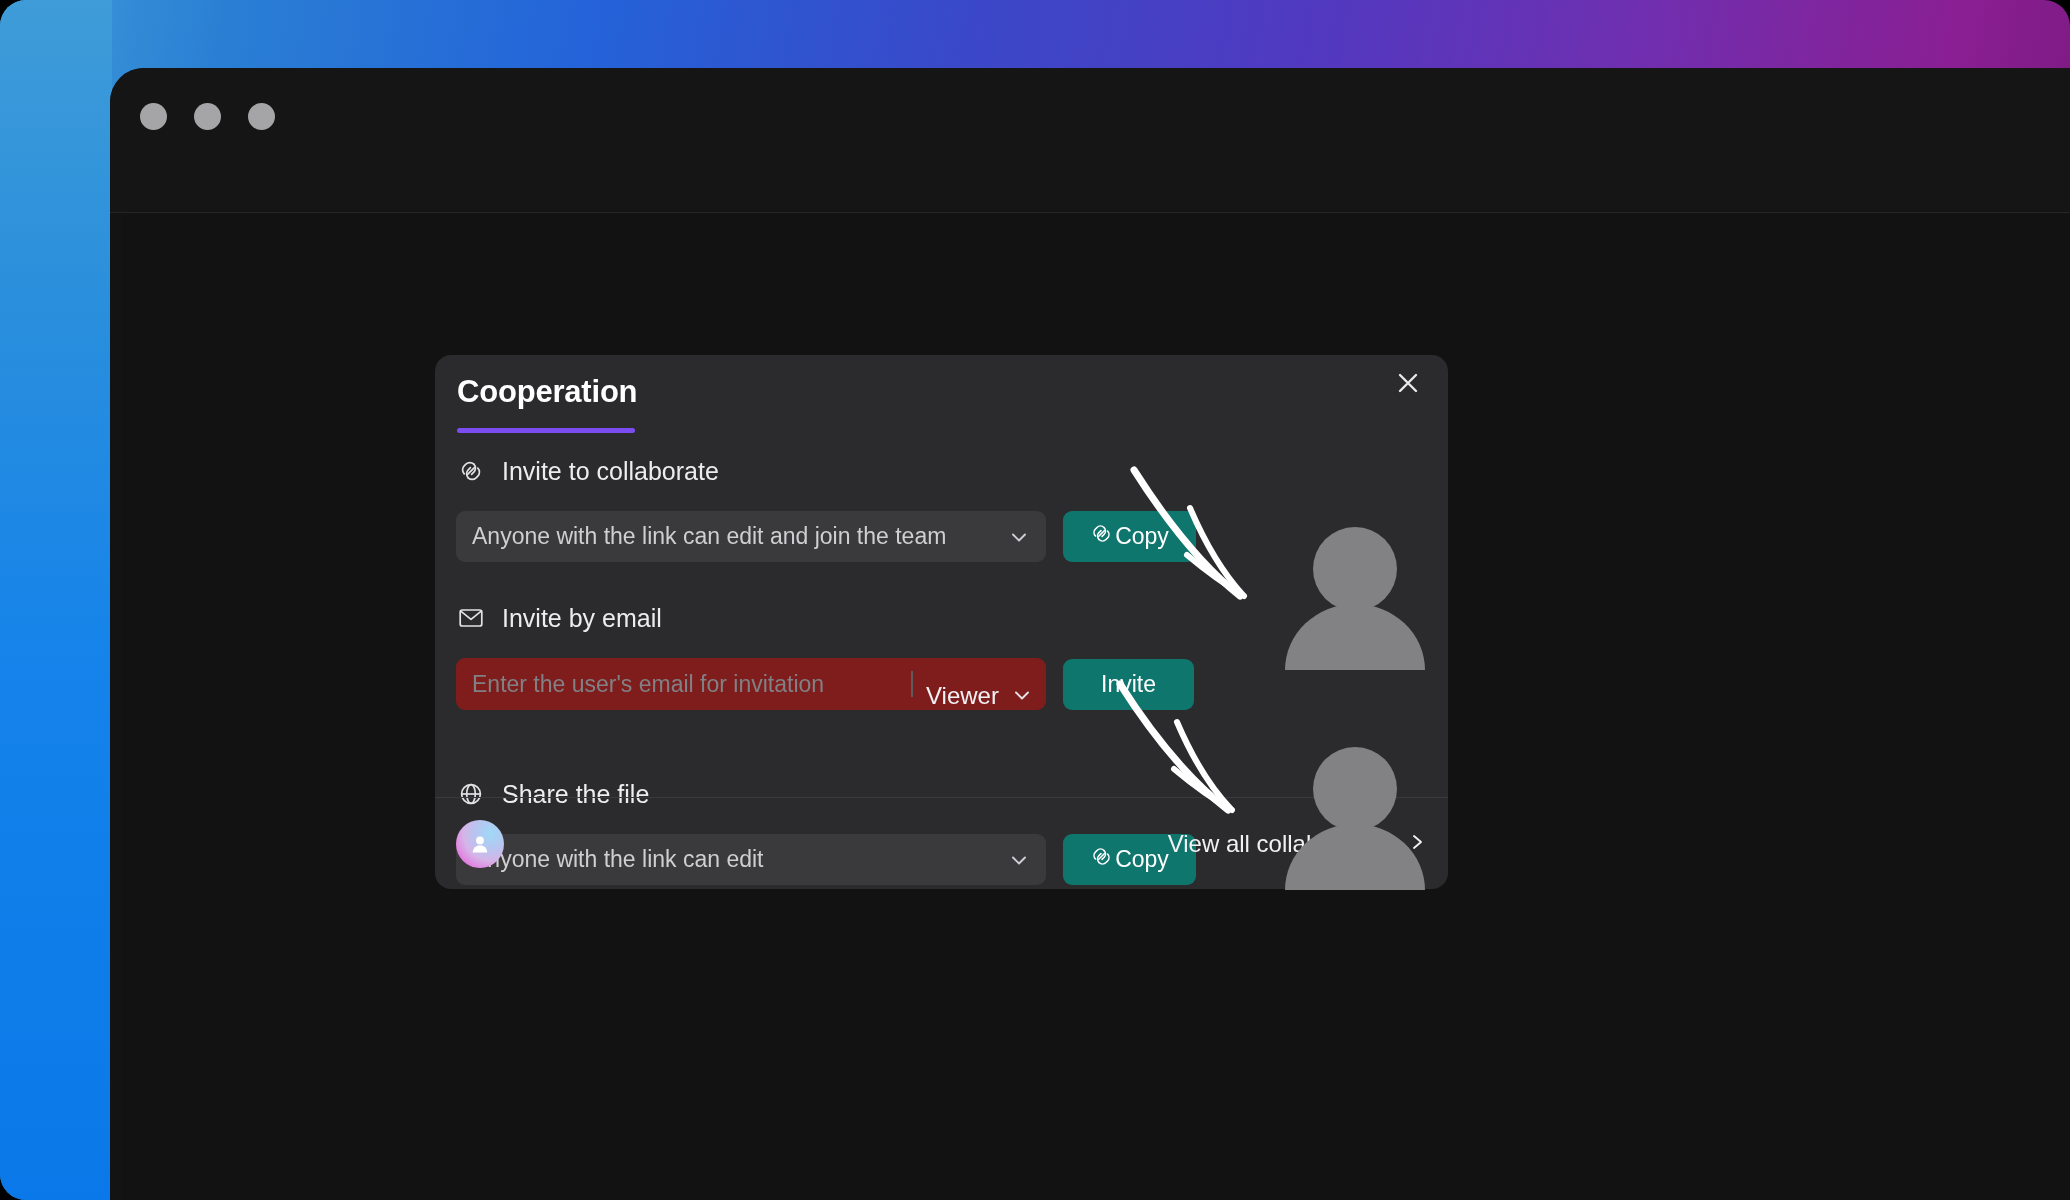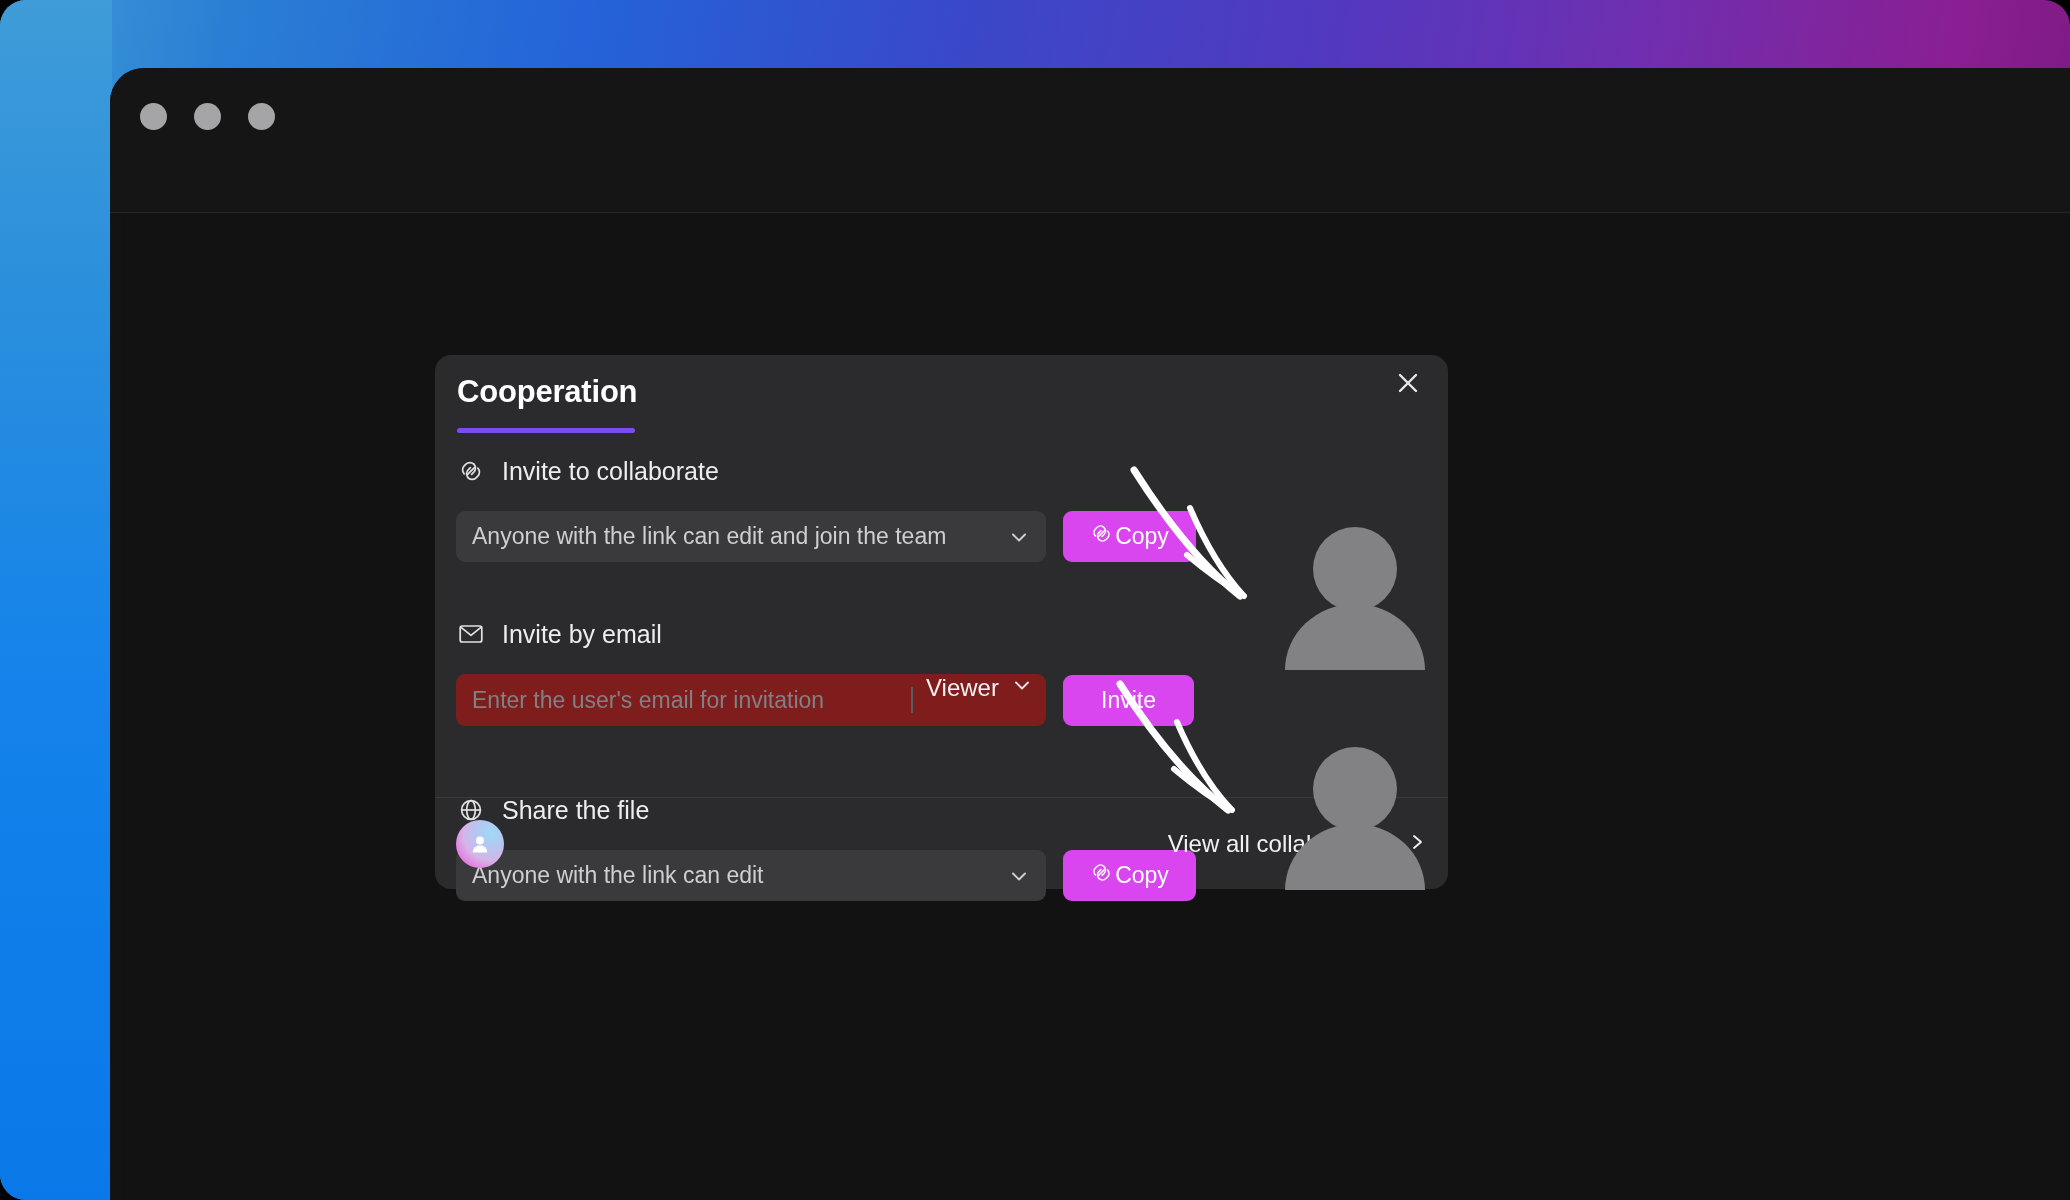--- a/index.html
+++ b/index.html
@@ -170,21 +170,21 @@
   .chev {
     position: absolute;
     right: 16px;
     top: 50%;
     transform: translateY(-50%);
     width: 22px; height: 22px;
   }
 
   .pill-btn {
     width: 133px; height: 51px;
-    background: #d946ef;
+    background: #0f766e;
     border: none;
     border-radius: 9px;
     color: #fff;
     font-size: 23px;
     font-family: "Liberation Sans", sans-serif;
     display: flex;
     align-items: center;
     justify-content: center;
     gap: 2px;
     cursor: pointer;
@@ -216,21 +216,21 @@
   .vsep {
     width: 2px; height: 26px;
     background: #5b5b60;
     flex: none;
   }
 
   .role-select {
     position: relative;
     width: 133px; height: 52px;
     display: flex;
-    align-items: flex-start;
+    align-items: flex-end;
     justify-content: center;
     gap: 12px;
     cursor: pointer;
     border-radius: 0 9px 9px 0;
   }
   .role-select .val {
     font-size: 24px;
     color: #f2f2f4;
   }
 
@@ -335,21 +335,21 @@
                   <path d="M9.6 16.4 L16.4 9.6" stroke="#ffffff" stroke-width="1.8" stroke-linecap="round"></path>
                   <path d="M15.8 6.2 a5.6 5.6 0 0 0 -7.9 0 l-1.7 1.7 a5.6 5.6 0 0 0 0 7.9" stroke="#ffffff" stroke-width="1.8" fill="none" stroke-linecap="round"></path>
                   <path d="M10.2 19.8 a5.6 5.6 0 0 0 7.9 0 l1.7 -1.7 a5.6 5.6 0 0 0 0 -7.9" stroke="#ffffff" stroke-width="1.8" fill="none" stroke-linecap="round"></path>
                 </svg>
               </span>
               <span>Copy</span>
             </button>
           </div>
         </div>
 
-        <div class="section" style="margin-top:52px;">
+        <div class="section" style="margin-top:36px;">
           <div class="section-label">
             <span class="section-icon">
               <svg width="26" height="22" viewBox="0 0 26 22">
                 <rect x="2.2" y="3" width="21.6" height="16" rx="2" stroke="#e2e2e5" stroke-width="1.7" fill="none"></rect>
                 <path d="M3.4 4.6 L13 12.4 L22.6 4.6" stroke="#e2e2e5" stroke-width="1.7" fill="none" stroke-linecap="round" stroke-linejoin="round"></path>
               </svg>
             </span>
             <span class="lbl">Invite by email</span>
           </div>
           <div class="row">

